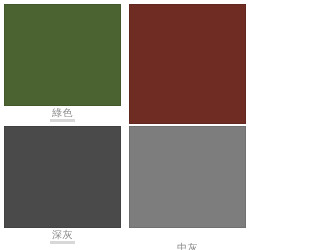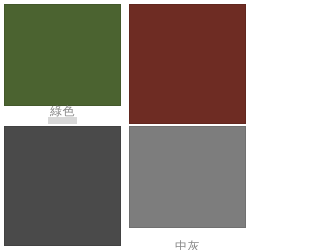--- a/index.html
+++ b/index.html
@@ -49,47 +49,50 @@
   .swatch-caption {
     flex: 0 0 auto;
     height: 18px;
     display: flex;
     align-items: center;
     justify-content: center;
     box-sizing: border-box;
   }
 
   .swatch-caption-text {
-    font-size: 12px;
+    font-size: 10px;
     line-height: 10px;
     color: #8a8a8a;
     letter-spacing: 0.5px;
     white-space: nowrap;
     padding: 0 2px 1px 2px;
-    border-bottom: 7px solid #a3a3a3;
+    border-bottom: 3px solid #a3a3a3;
   }
 </style>
 </head>
 <body style="background: rgb(255, 255, 255);">
 
 <div class="palette-grid">
 
   <div class="swatch-cell">
     <div class="swatch-chip" style="background: rgb(75, 99, 48);"></div>
     <div class="swatch-caption">
       <span class="swatch-caption-text" style="color: rgb(138, 138, 138); border-bottom-color: rgb(216, 216, 216);">綠色</span>
     </div>
   </div>
 
   <div class="swatch-cell">
     <div class="swatch-chip" style="background: rgb(110, 44, 35);"></div>
   </div>
 
   <div class="swatch-cell">
     <div class="swatch-chip" style="background: rgb(74, 74, 74);"></div>
+    <div class="swatch-caption">
+      <span class="swatch-caption-text" style="color: rgb(138, 138, 138); border-bottom-color: rgb(216, 216, 216);">深灰</span>
+    </div>
   </div>
 
   <div class="swatch-cell">
     <div class="swatch-chip" style="background: rgb(125, 125, 125);"></div>
     <div class="swatch-caption">
       <span class="swatch-caption-text" style="color: rgb(138, 138, 138); border-bottom-color: rgb(216, 216, 216); margin-top: 25px;">中灰</span>
     </div>
   </div>
 
 </div>

